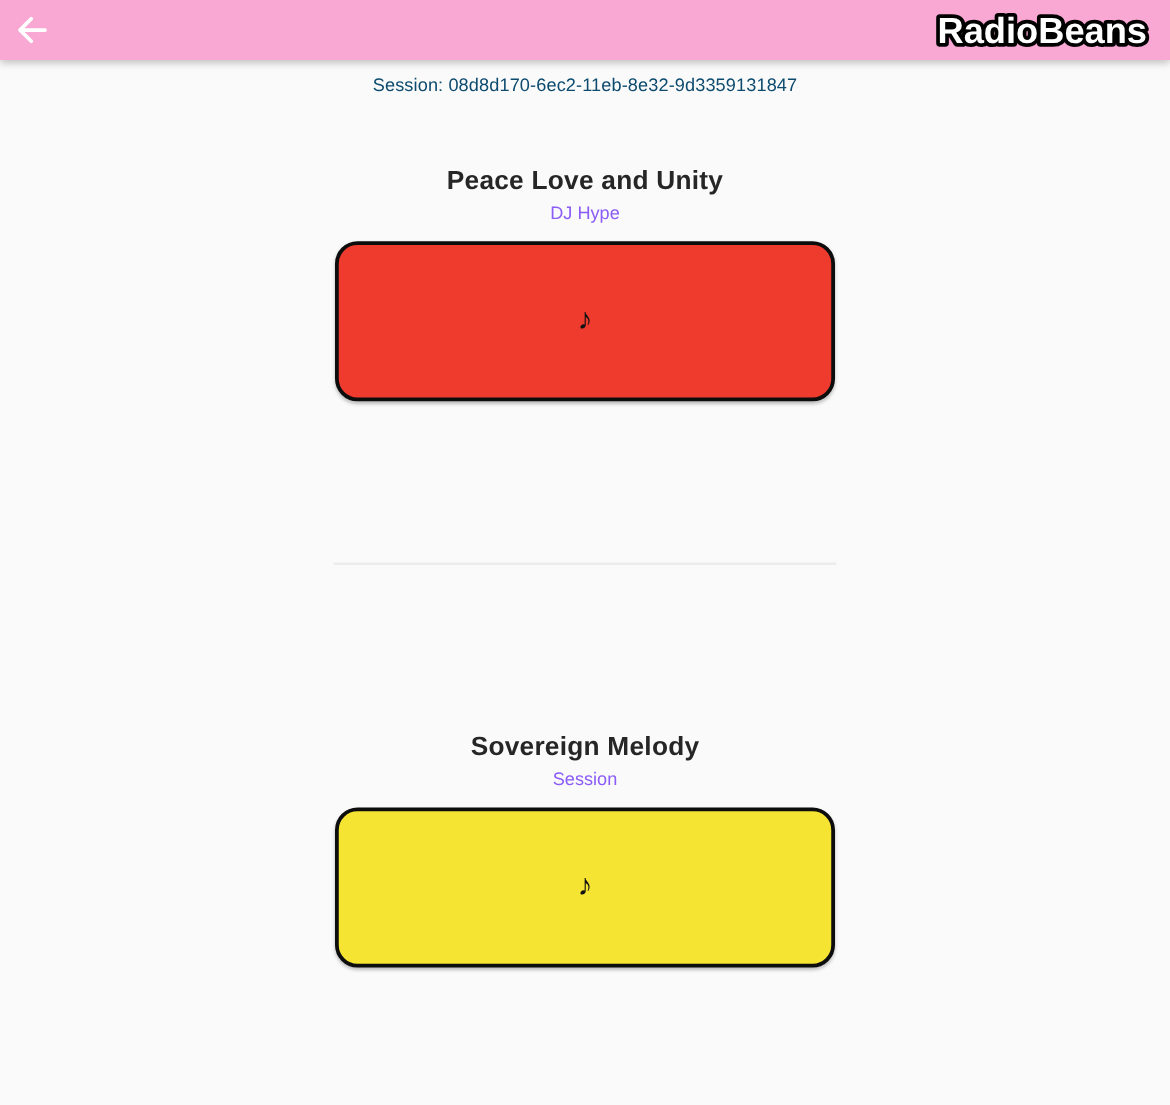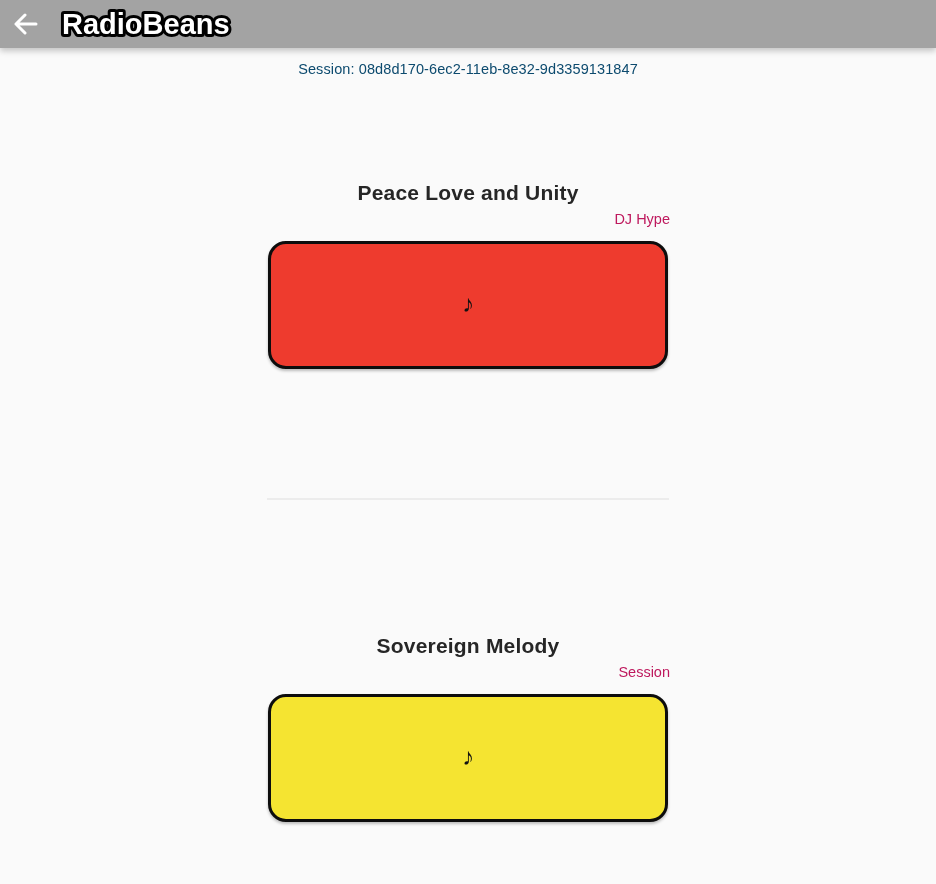--- a/index.html
+++ b/index.html
@@ -8,24 +8,25 @@
     height: 884px;
     font-family: "Liberation Sans", sans-serif;
     background: #fafafa;
     overflow: hidden;
   }
 
   
   .app-header {
     position: relative;
     height: 48px;
-    background: #a3a3a3;
+    background: #f9a8d4;
     box-shadow: 0 3px 6px rgba(0,0,0,0.22);
     display: flex;
     align-items: center;
+    justify-content: flex-end;
   }
   .back-button {
     position: absolute;
     left: 4px;
     top: 0;
     width: 44px;
     height: 48px;
     background: transparent;
     border: none;
     display: flex;
@@ -57,24 +58,23 @@
   .track-section { text-align: center; }
   .track-title {
     font-size: 21px;
     font-weight: 700;
     color: #262626;
     line-height: 28px;
     letter-spacing: 0.2px;
   }
   .track-artist {
     font-size: 14.5px;
-    color: #be185d;
+    color: #8b5cf6;
     line-height: 20px;
     margin-top: 2px;
-    text-align: right;
   }
   .track-card {
     margin-top: 12px;
     width: 400px;
     height: 128px;
     margin-left: auto;
     margin-right: auto;
     border: 3px solid #0d0d0d;
     border-radius: 18px;
     display: flex;
@@ -83,21 +83,21 @@
     cursor: pointer;
     box-shadow: 0 2px 3px rgba(0,0,0,0.25);
   }
   .music-note {
     font-size: 24px;
     color: #111111;
     line-height: 1;
     transform: translateY(-1px);
   }
 
-  .section-1 .track-title { margin-top: 102px; }
+  .section-1 .track-title { margin-top: 54px; }
 
   .divider {
     border: none;
     border-top: 2px solid #ececec;
     width: 402px;
     margin: 129px auto 0 auto;
   }
 
   .section-2 .track-title { margin-top: 132px; }
 </style>

